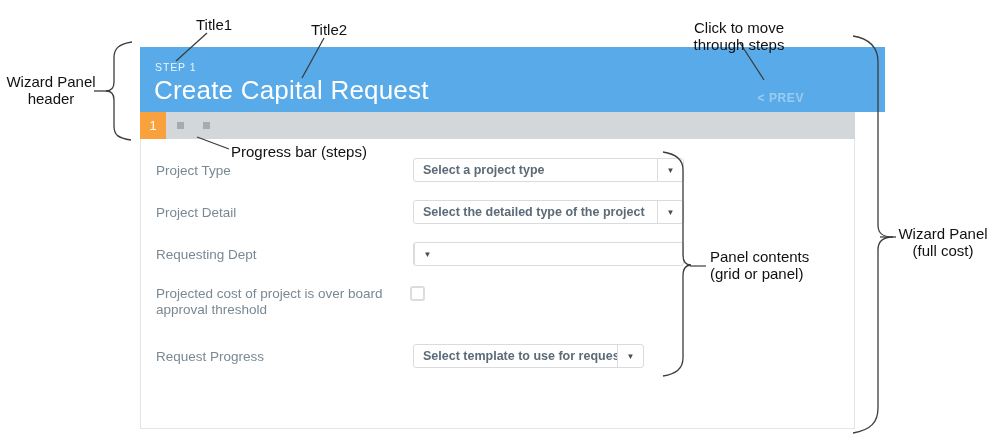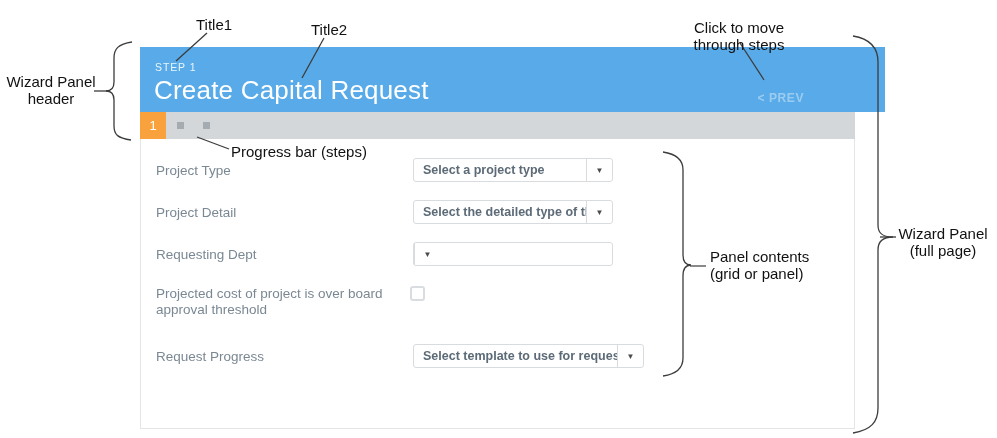--- a/index.html
+++ b/index.html
@@ -98,21 +98,21 @@
     position: absolute;
     left: 272px; top: 0;
     height: 24px;
     background: #ffffff;
     border: 1px solid #d9dcdf;
     border-radius: 3px;
     display: flex;
     align-items: stretch;
     cursor: pointer;
   }
-  .dd-w1 { width: 200px; }
+  .dd-w1 { width: 271px; }
   .dd-w2 { width: 231px; }
   .dd-text {
     flex: 1;
     padding-left: 9px;
     font-size: 12.5px;
     font-weight: bold;
     color: #5c6b77;
     line-height: 22px;
     white-space: nowrap;
     overflow: hidden;
@@ -252,16 +252,16 @@
 
   <div class="annot" style="left:231px; top:143px;">Progress bar (steps)</div>
 
   <div class="annot" style="left:710px; top:248px;">
     <div>Panel contents</div>
     <div>(grid or panel)</div>
   </div>
 
   <div class="annot center" style="left:897px; top:225px; width:92px;">
     <div>Wizard Panel</div>
-    <div>(full page)</div>
+    <div>(full cost)</div>
   </div>
 
 </div>
 
 </body></html>

